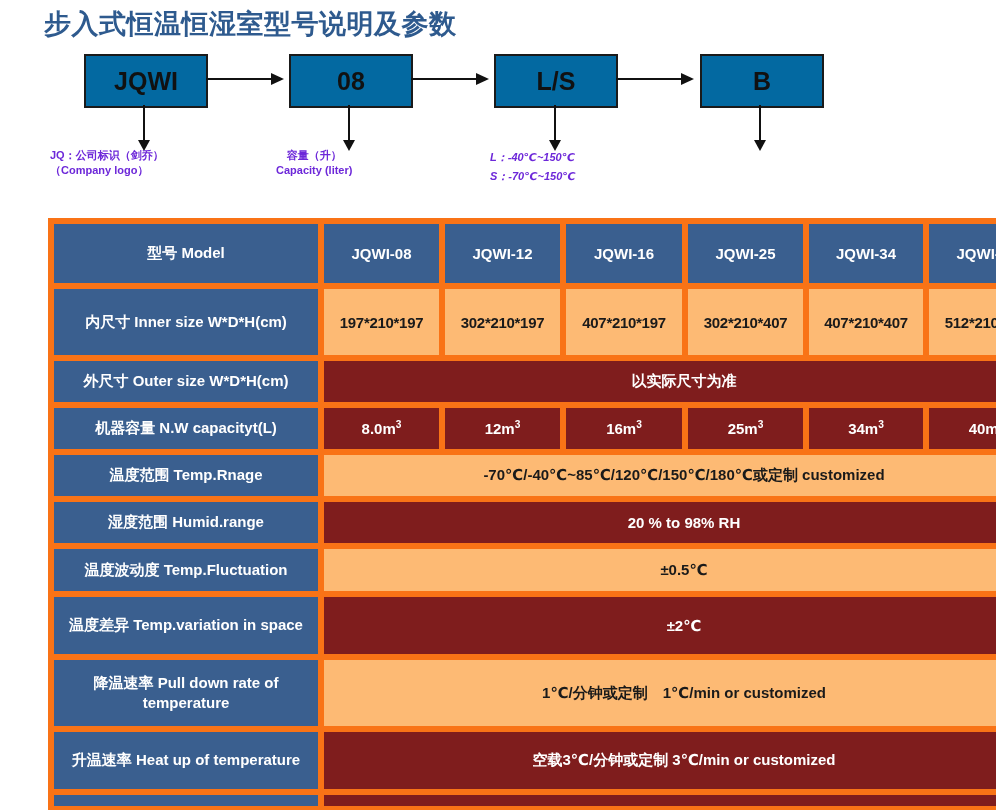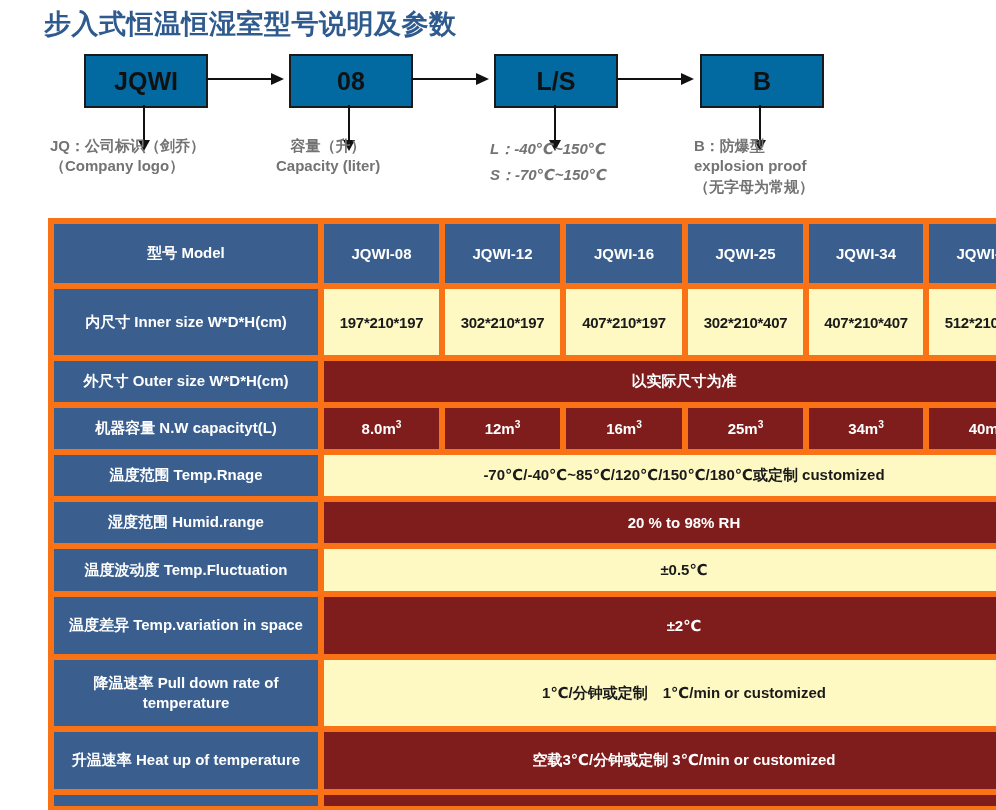--- a/index.html
+++ b/index.html
@@ -45,22 +45,22 @@
   .varrow.v2{left:300px;top:57px;height:36px;}
   .varrow.v3{left:506px;top:57px;height:36px;}
   .varrow.v4{left:711px;top:57px;height:36px;}
   .varrow::after{
     content:"";position:absolute;left:-5px;bottom:-10px;
     border-top:11px solid #111;
     border-left:6px solid transparent;border-right:6px solid transparent;
   }
 
   .legend{
-    position:absolute;top:88px;
-    font-size:15px;font-weight:bold;color:#737373;line-height:1.35;
+    position:absolute;top:100px;
+    font-size:11px;font-weight:bold;color:#6d28d9;line-height:1.35;
     white-space:nowrap;
   }
   .legend.l1{left:2px;}
   .legend.l2{left:228px;text-align:center;}
   .legend.l3{left:442px;line-height:1.75;font-style:italic;}
   .legend.l4{left:646px;}
   .legend .ind{display:block;}
 
   
   .tbl{
@@ -68,21 +68,21 @@
     border-collapse:collapse;table-layout:fixed;
   }
   .tbl td{
     border:6px solid #f97316;
     vertical-align:middle;text-align:center;
     font-size:15px;font-weight:bold;
     padding:2px 2px;
   }
   .hd{background:#3a5f8f;color:#ffffff;}
   .lbl{background:#3a5f8f;color:#ffffff;font-size:15px;line-height:1.35;}
-  .cell-w{background:#fef9c3;color:#1a1a1a;}
+  .cell-w{background:#fdba74;color:#1a1a1a;}
   .cell-b{background:#7f1d1d;color:#ffffff;}
   .modelhd{font-size:18px;}
   .colhd{font-size:17px;}
   .innerv{font-size:16.5px;letter-spacing:-0.3px;}
   .cap{font-size:15px;}
   .wide{font-size:15.5px;}
   sup{font-size:0.68em;vertical-align:super;line-height:0;}
 </style>
 </head>
 <body>
@@ -115,25 +115,20 @@
     <div class="legend l2">
       <span class="ind">容量（升）</span>
       <span class="ind">Capacity (liter)</span>
     </div>
 
     <div class="legend l3">
       <span class="ind">L：-40℃~150℃</span>
       <span class="ind">S：-70℃~150℃</span>
     </div>
 
-    <div class="legend l4">
-      <span class="ind">B：防爆型</span>
-      <span class="ind">explosion proof</span>
-      <span class="ind">（无字母为常规）</span>
-    </div>
   </div>
 
   <table class="tbl">
     <colgroup>
       <col style="width:270px">
       <col style="width:121px">
         <col style="width:121px">
         <col style="width:122px">
       <col style="width:121px">
         <col style="width:120px">

